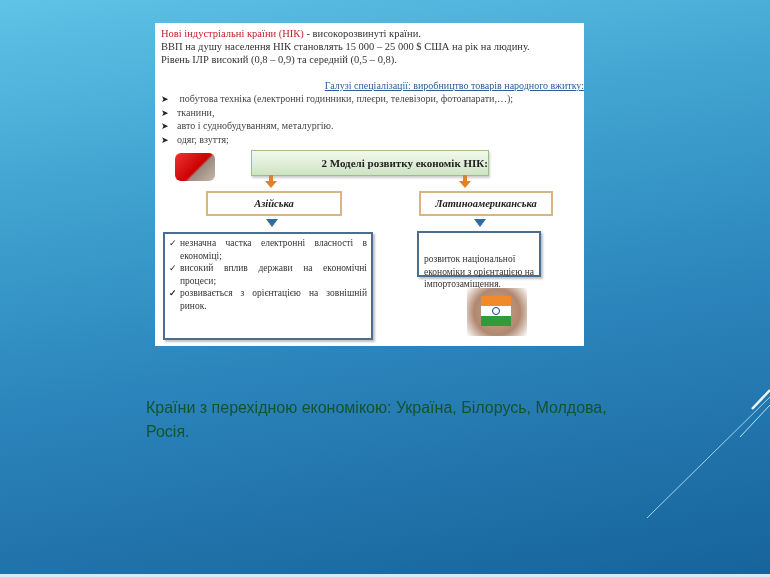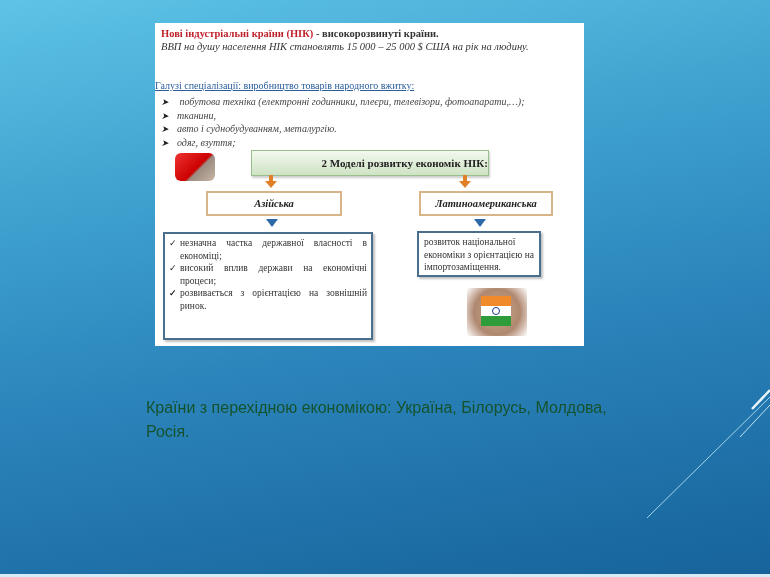--- a/index.html
+++ b/index.html
@@ -7,30 +7,30 @@
       width: 770px; height: 577px; overflow: hidden; position: relative;
       background: linear-gradient(170deg, #5ec3e6 0%, #3fa2cf 30%, #2a83ba 60%, #16639a 100%);
       font-family: "Liberation Sans", sans-serif;
     }
     .slide-img {
       position: absolute; left: 155px; top: 23px; width: 429px; height: 323px;
       background: #ffffff; box-sizing: border-box;
       font-family: "Liberation Serif", serif; color: #333;
     }
     .line { position: absolute; left: 6px; font-size: 10.5px; white-space: nowrap; }
-    .l1 { top: 5px; font-weight: bold; }
+    .l1 { top: 5px; font-weight: normal; }
     .l1 .red { color: #c0222c; }
-    .l2 { top: 18px; font-style: italic; }
+    .l2 { top: 18px; }
     .l3 { top: 31px; }
     .spec-heading {
-      position: absolute; top: 57px; left: 0; width: 100%; text-align: left;
+      position: absolute; top: 57px; left: 0; width: 100%; text-align: right;
       font-size: 10px; color: #2a5d9a; text-decoration: underline;
     }
     .bullets { position: absolute; top: 70px; left: 6px; margin: 0; padding: 0; list-style: none; }
-    .bullets li { font-size: 10px; height: 13.5px; line-height: 18px; white-space: nowrap; color: #444; font-style: italic; }
+    .bullets li { font-size: 10px; height: 13.5px; line-height: 11px; white-space: nowrap; color: #444; }
     .bullets .mark { display: inline-block; width: 16px; font-size: 9px; color: #222; }
     .red-img {
       position: absolute; left: 20px; top: 130px; width: 40px; height: 28px;
       background: linear-gradient(135deg, #e33 0%, #c00 55%, #9a8a80 60%, #c9b8a6 100%);
       border-radius: 6px;
     }
     .model-box {
       position: absolute; left: 96px; top: 127px; width: 236px; height: 24px;
       background: linear-gradient(#f3f8ee, #cfe3c4); border: 1px solid #9bbf8c;
       font-weight: bold; font-size: 11px; text-align: right; line-height: 24px; color: #222;
@@ -50,21 +50,21 @@
       border-left: 6px solid transparent; border-right: 6px solid transparent; border-top: 8px solid #2d6ba8;
     }
     .desc-box {
       position: absolute; background: #fff; border: 2px solid #4a6f8e; box-sizing: border-box;
       box-shadow: 2px 2px 2px rgba(0,0,0,0.25); font-size: 9.5px; color: #333;
     }
     .asia-box { left: 8px; top: 209px; width: 210px; height: 108px; padding: 3px 4px; }
     .asia-box ul { margin: 0; padding: 0; list-style: none; }
     .asia-box li { position: relative; padding-left: 11px; line-height: 12.5px; text-align: justify; }
     .asia-box li .check { position: absolute; left: 0; top: 0; font-size: 9px; color: #222; }
-    .latam-box { left: 262px; top: 208px; width: 124px; height: 46px; padding: 3px 5px; line-height: 12.5px; }
+    .latam-box { left: 262px; top: 208px; width: 124px; height: 46px; padding: 20px 5px; line-height: 12.5px; }
     .india-img {
       position: absolute; left: 312px; top: 265px; width: 60px; height: 48px;
       background: radial-gradient(circle at 50% 50%, #c9a68c 0%, #b08870 60%, #ffffff 100%);
     }
     .india-flag { position: absolute; left: 14px; top: 8px; width: 30px; height: 30px; }
     .india-flag .o { height: 10px; background: #f08a2a; }
     .india-flag .w { height: 10px; background: #fff; position: relative; }
     .india-flag .g { height: 10px; background: #2f9c3a; }
     .india-flag .w::after {
       content: ""; position: absolute; left: 11px; top: 1px; width: 6px; height: 6px;
@@ -78,20 +78,21 @@
     .bottom-bar { position: absolute; left: 0; bottom: 0; width: 770px; height: 3px; background: #d6ecf6; }
   </style>
 </head>
 <body>
 
 <div class="slide-img">
   <div class="line l1">
     <span class="red">Нові індустріальні країни (НІК)</span><span> - високорозвинуті країни.</span>
   </div>
   <div class="line l2">ВВП на душу населення НІК становлять  15 000 – 25 000 $ США на рік на людину.</div>
+  <div class="line l3">Рівень ІЛР високий (0,8 – 0,9) та середній (0,5 – 0,8).</div>
 
   <div class="spec-heading">Галузі спеціалізації:  виробництво товарів народного вжитку:</div>
 
   <ul class="bullets">
     <li><span class="mark">➤</span><span> побутова техніка (електронні годинники, плеєри, телевізори, фотоапарати,…);</span></li>
     <li><span class="mark">➤</span><span>тканини,</span></li>
     <li><span class="mark">➤</span><span>авто і суднобудуванням, металургію.</span></li>
     <li><span class="mark">➤</span><span>одяг, взуття;</span></li>
   </ul>
 
@@ -105,21 +106,21 @@
   <div class="arrow-down-orange" style="left:304px;top:158px;"></div>
 
   <div class="type-box" style="left:264px;width:130px;">Латиноамериканська</div>
   <div class="type-box" style="left:51px;width:132px;">Азійська</div>
 
   <div class="chev" style="left:111px;top:196px;"></div>
   <div class="chev" style="left:319px;top:196px;"></div>
 
   <div class="desc-box asia-box">
     <ul>
-      <li><span class="check">✓</span><span>незначна частка державної власності в економіці;</span></li>
+      <li><span class="check">✓</span><span>незначна частка електронні власності в економіці;</span></li>
       <li><span class="check">✓</span><span>високий  вплив держави на економічні процеси;</span></li>
       <li><span class="check">✓</span></li>
       <li><span class="check">✓</span><span>розвивається з орієнтацією на зовнішній ринок.</span></li>
     </ul>
   </div>
 
   <div class="desc-box latam-box">розвиток національної економіки з орієнтацією на імпортозаміщення.</div>
 
   <div class="india-img">
     <div class="india-flag">

